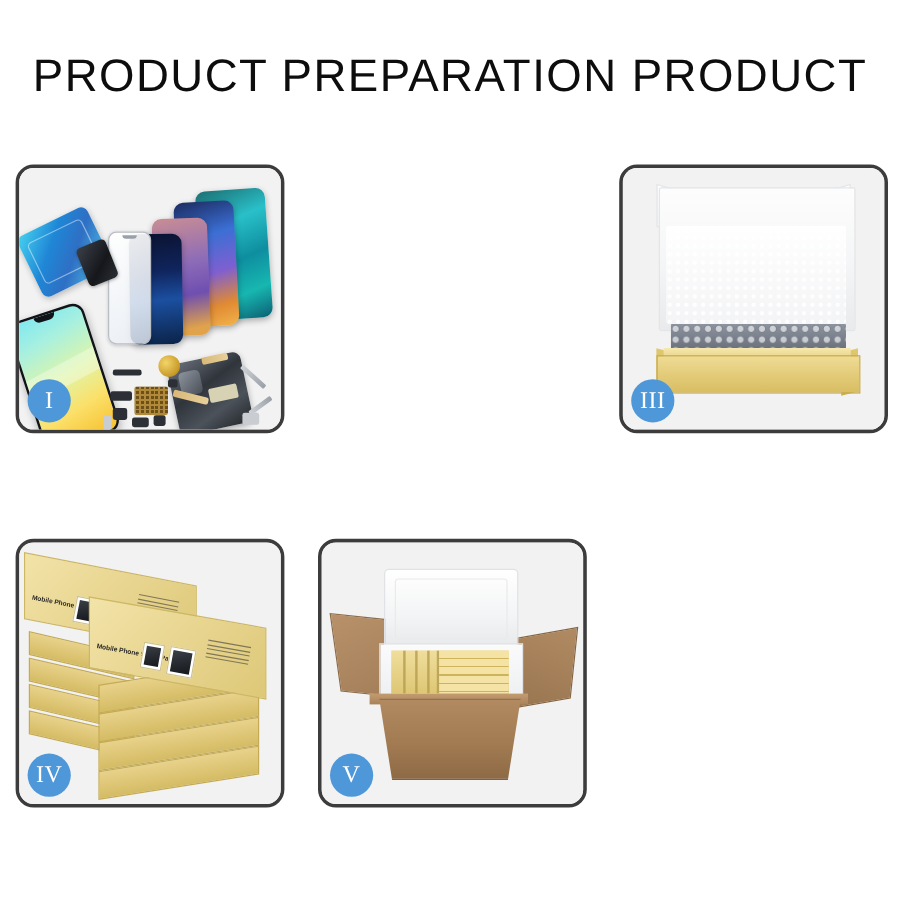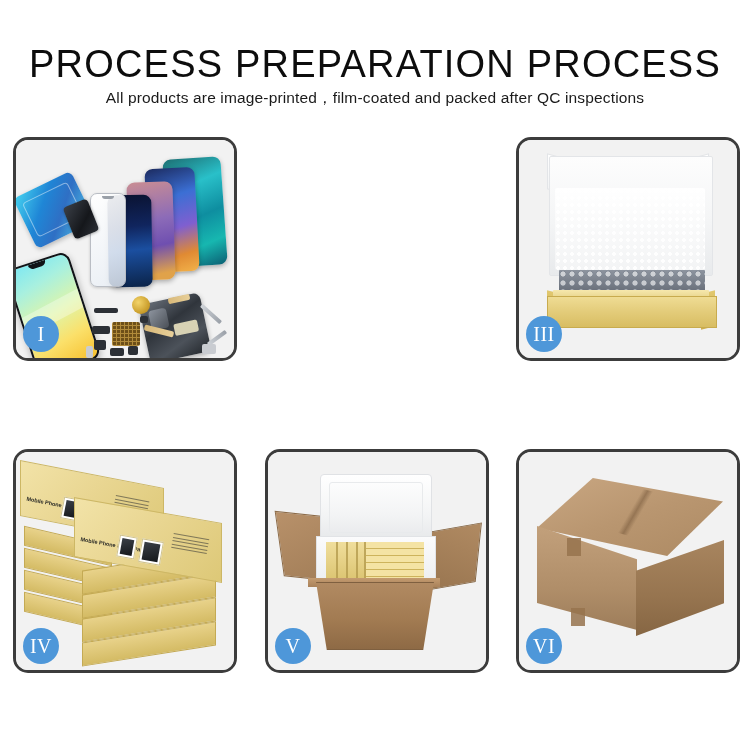--- a/index.html
+++ b/index.html
@@ -265,22 +265,21 @@
     clip-path: polygon(0 0, 100% 32%, 100% 100%, 0 74%); }
   .p6-right { position:absolute; left: 117px; top: 88px; width: 88px; height: 96px;
     background: linear-gradient(180deg,#a8855f 0%,#96744f 60%,#866643 100%);
     clip-path: polygon(0 32%, 100% 0, 100% 66%, 0 100%); }
   .p6-tape { position:absolute; background: rgba(150,115,78,0.85); }
 </style>
 </head>
 <body>
 
 <div class="header">
-  <div class="title">PROCESS PREPARATION PROCESS</div>
-  <div class="subtitle">All products are image-printed，film-coated and packed after QC inspections</div>
+  <div class="title">PRODUCT PREPARATION PRODUCT</div>
 </div>
 
 <div class="grid">
 
   <div class="panel r0 c0">
     <div class="stage">
       <div class="ph p1-back4"></div>
       <div class="ph p1-back3"></div>
       <div class="ph p1-back2"></div>
       <div class="ph p1-back1"></div>
@@ -394,25 +393,14 @@
         <span style="left:30px;"></span>
           <span style="left:38px;"></span>
         <i></i>
       </div>
       <div class="p5-box-rim"></div>
       <div class="p5-box-front"></div>
       <div class="badge">V</div>
     </div>
   </div>
 
-  <div class="panel r1 c2">
-    <div class="stage">
-      <div class="p6-top"></div>
-      <div class="p6-seam"></div>
-      <div class="p6-left"></div>
-      <div class="p6-right"></div>
-      <div class="p6-tape" style="left:48px; top:86px; width:14px; height:18px;"></div>
-      <div class="p6-tape" style="left:52px; top:156px; width:14px; height:18px;"></div>
-      <div class="badge">VI</div>
-    </div>
-  </div>
 
 </div>
 
 </body></html>

